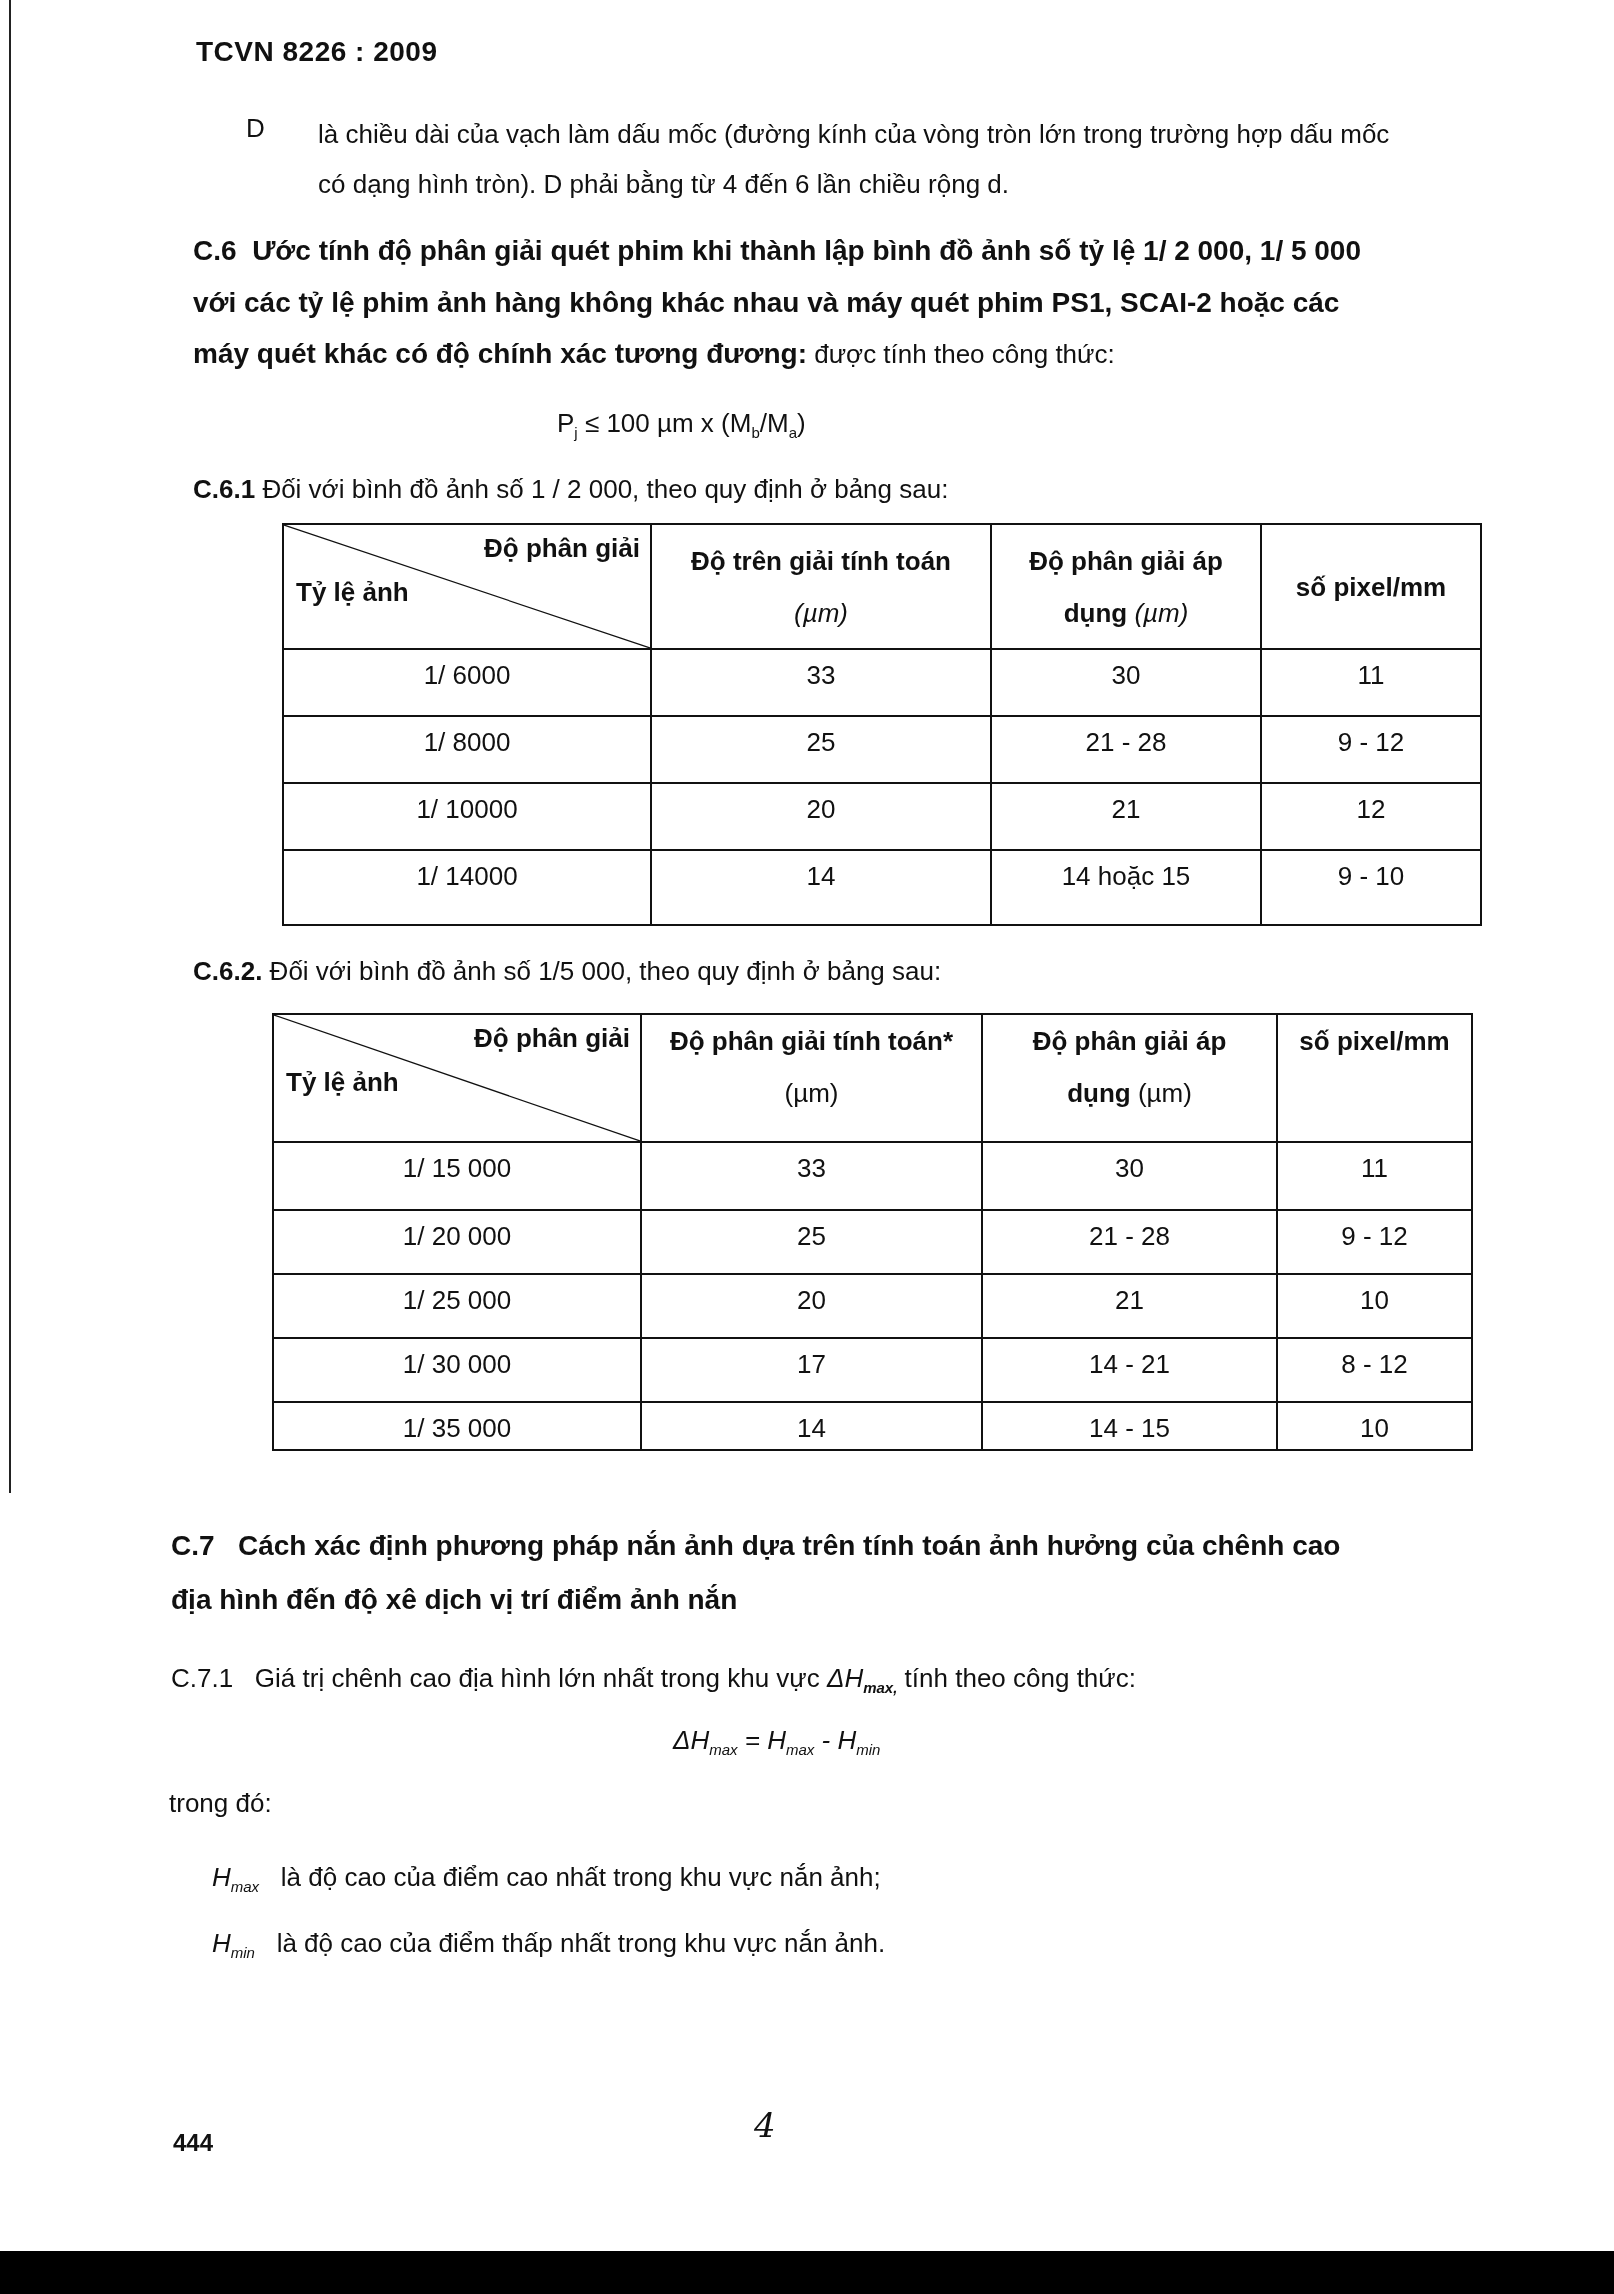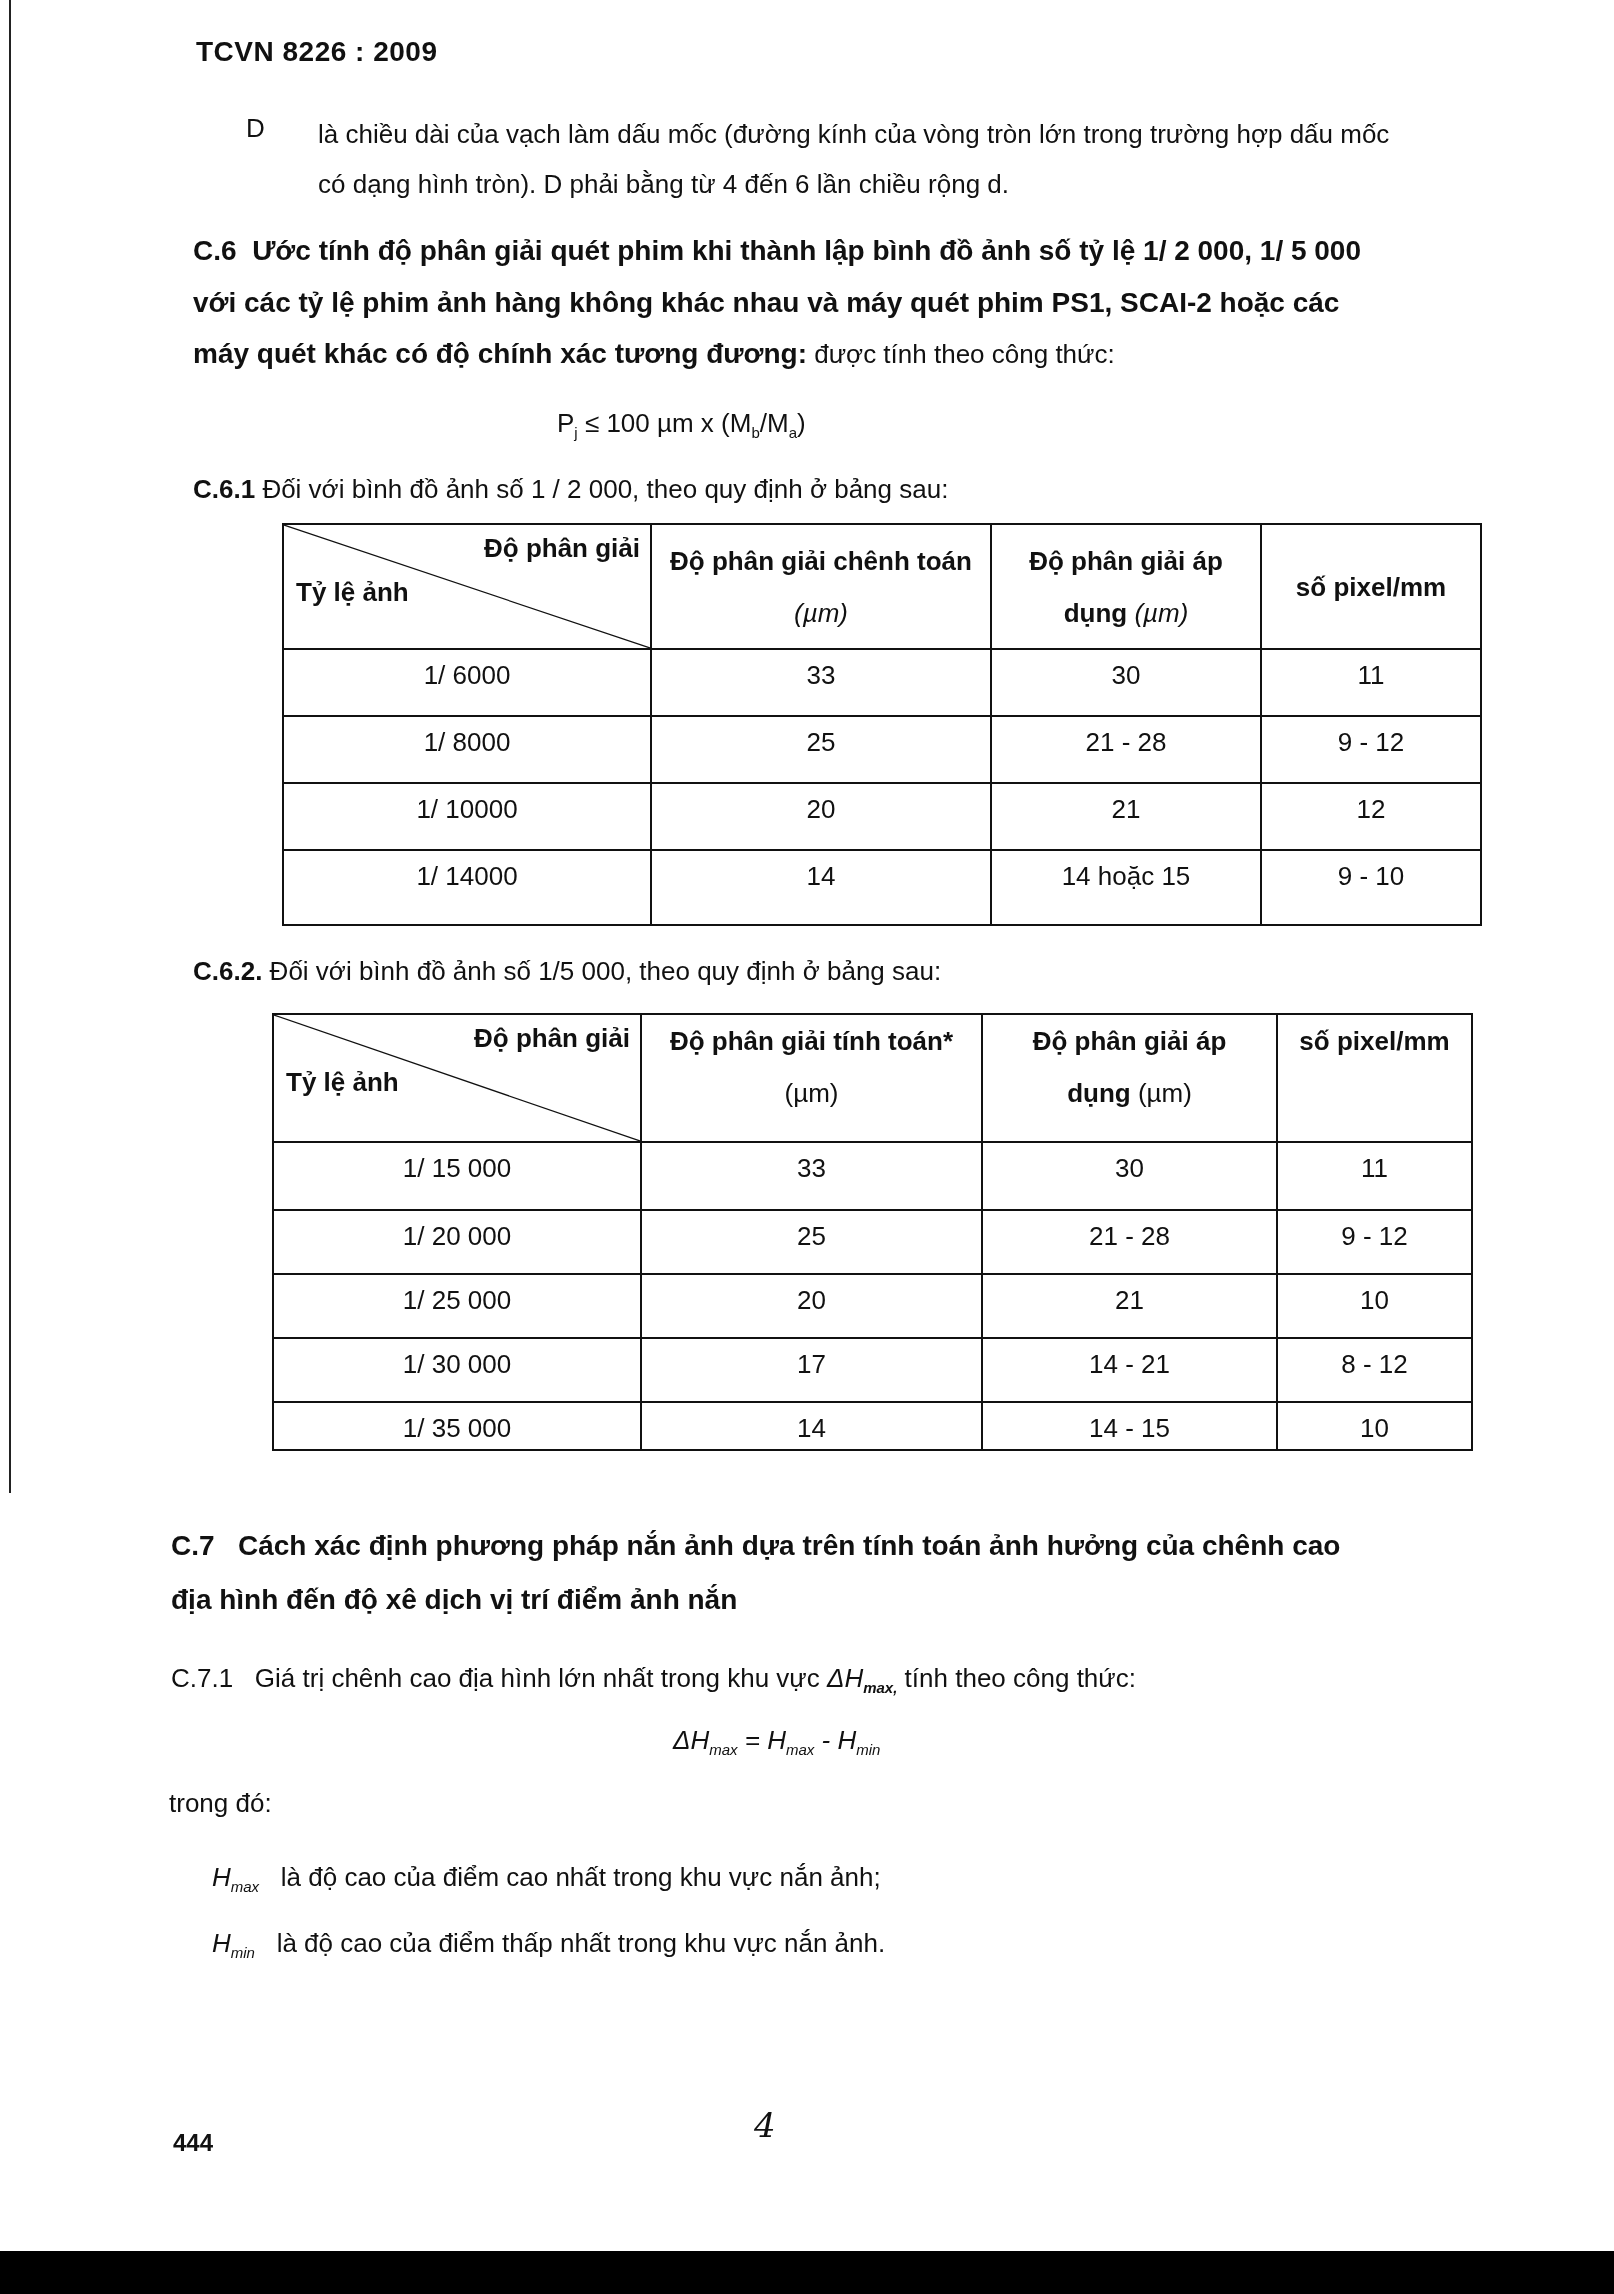--- a/index.html
+++ b/index.html
@@ -65,21 +65,21 @@
     </colgroup>
   <tbody>
       <tr style="height:125px;">
     <td class="diag">
       <svg viewBox="0 0 100 100" preserveAspectRatio="none">
             <line x1="0" y1="0" x2="100" y2="100" stroke="#111" stroke-width="1.2" vector-effect="non-scaling-stroke"></line>
           </svg>
       <span class="diag-top">Độ phân giải</span>
       <span class="diag-bottom">Tỷ lệ ảnh</span>
     </td>
-    <td class="head"><span>Độ phân giải chênh toán</span><br><span class="mu">(µm)</span></td>
+    <td class="head"><span>Độ trên giải tính toán</span><br><span class="mu">(µm)</span></td>
     <td class="head"><span>Độ phân giải áp</span><br><span>dụng </span><span class="mu">(µm)</span></td>
     <td class="head">số pixel/mm</td>
   </tr>
   <tr style="height:67px;">
     <td class="cell">1/ 6000</td>
     <td class="cell">33</td>
     <td class="cell">30</td>
     <td class="cell">11</td>
   </tr>
   <tr style="height:67px;">

